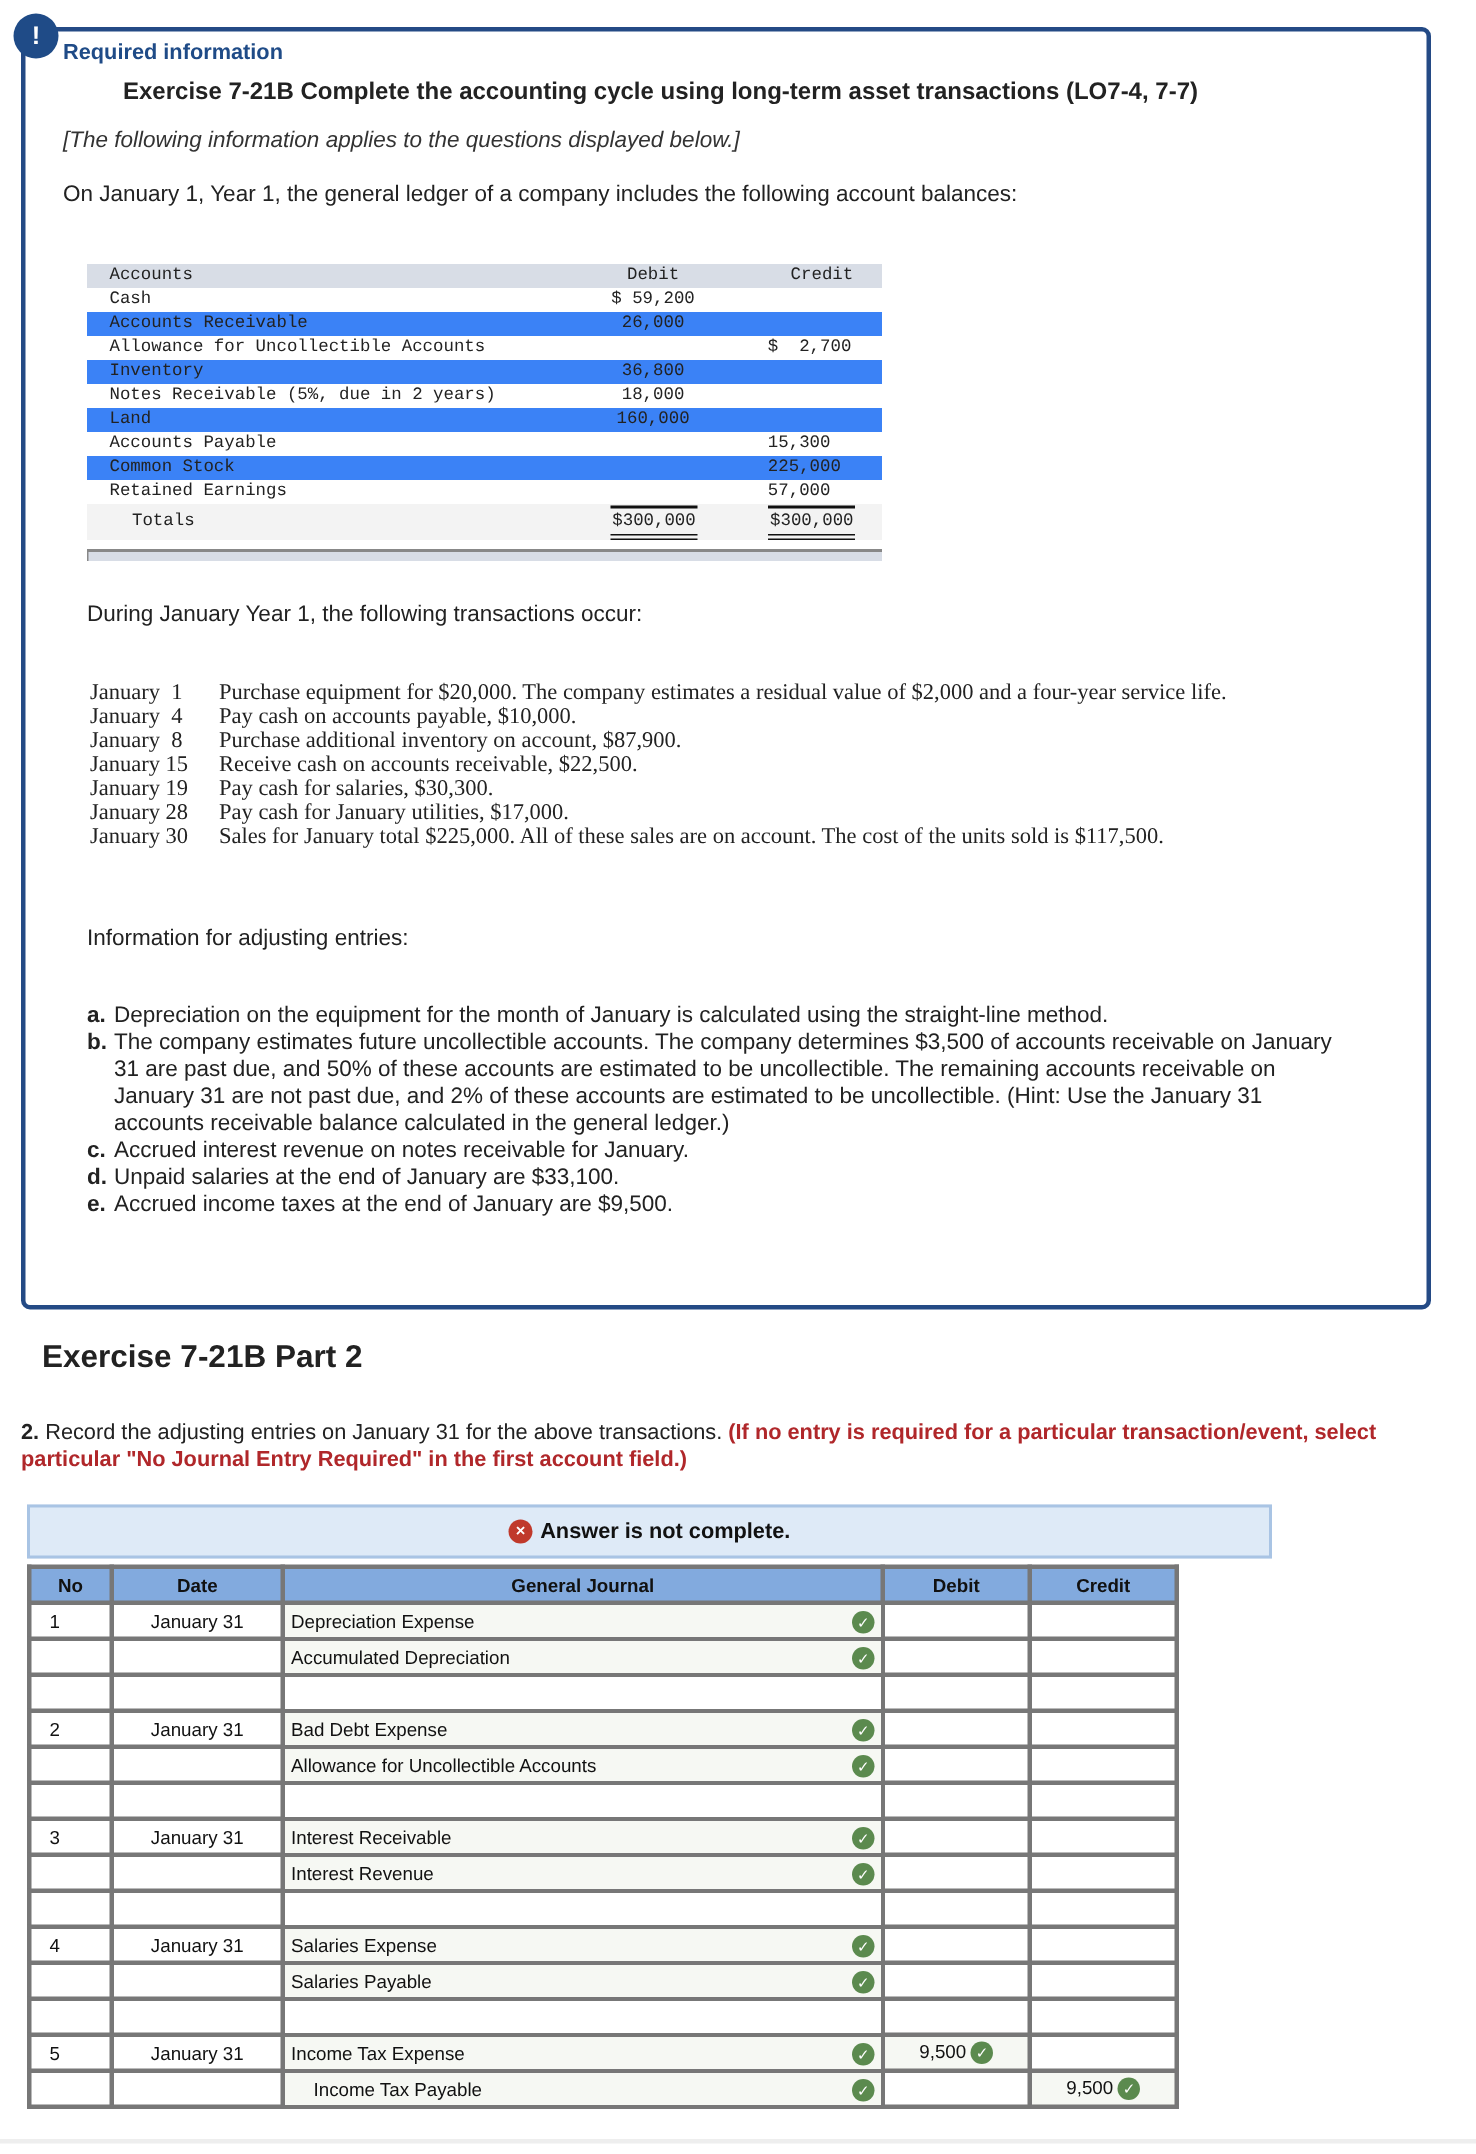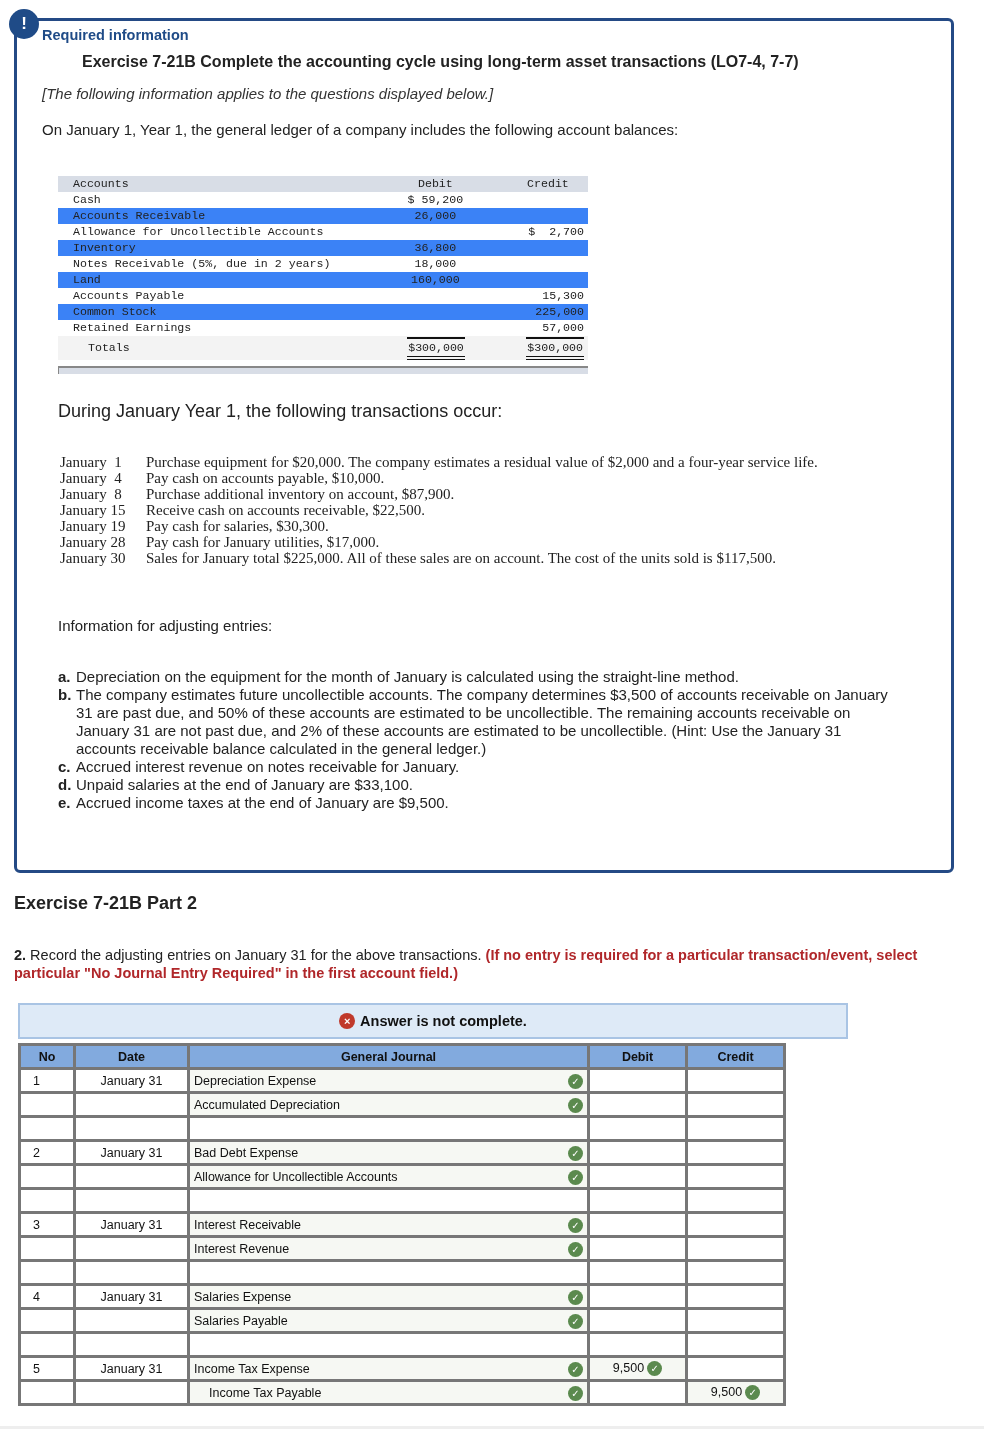--- a/index.html
+++ b/index.html
@@ -21,39 +21,39 @@
   .applies { position: absolute; left: 42px; top: 85px; font-size: 15px; font-style: italic; color: #333; font-family: "Liberation Sans", sans-serif; }
   .intro { position: absolute; left: 42px; top: 121px; font-size: 15px; color: #222; font-family: "Liberation Sans", sans-serif; }
 
   
   .ledger { position: absolute; left: 58px; top: 176px; width: 530px; font-family: "Liberation Mono", "DejaVu Sans Mono", monospace; font-size: 11.6px; color: #222; }
   .ledger .lrow { display: flex; height: 16px; line-height: 16px; gap: 43px; }
   .ledger .lrow.shade { background: #3b82f6; }
   .ledger .lrow.head { background: #d8dde6; }
   .ledger .c-acct { width: 356px; padding-left: 15px; white-space: pre; }
   .ledger .c-deb { width: 80px; text-align: center; white-space: pre; }
-  .ledger .c-cred { width: 90px; text-align: right; white-space: pre; padding-right: 4px; }
+  .ledger .c-cred { width: 90px; white-space: pre; padding-right: 4px; }
   .ledger .lrow.totals { height: 24px; line-height: 24px; background: #f3f3f3; }
   .ledger .lrow.totals .c-acct { padding-left: 30px; }
   .ledger .tot-val { display: inline-block; border-top: 2px solid #111; border-bottom: 4px double #111; line-height: 17px; padding: 0 1px; }
   .ledger-scroll { position: absolute; left: 58px; top: 366px; width: 530px; height: 8px; background: #d8dde6; border-top: 2px solid #888; border-left: 1px solid #888; }
 
-  .during { position: absolute; left: 58px; top: 401px; font-size: 18px; font-family: "Liberation Sans", sans-serif; }
+  .during { position: absolute; left: 58px; top: 401px; font-size: 15px; font-family: "Liberation Sans", sans-serif; }
   .tx-list { position: absolute; left: 60px; top: 454px; font-family: Liberation Serif, serif; font-size: 15px; line-height: 16px; color: #222; }
   .tx-row { display: flex; }
   .tx-date { width: 86px; white-space: pre; }
   .tx-text { width: 760px; white-space: normal; }
 
   .adj-label { position: absolute; left: 58px; top: 617px; font-size: 15px; font-family: "Liberation Sans", sans-serif; }
   .adj-list { position: absolute; left: 58px; top: 668px; width: 840px; font-size: 15px; line-height: 18px; font-family: "Liberation Sans", sans-serif; color: #222; }
   .adj-item { display: flex; }
   .adj-letter { width: 18px; font-weight: bold; flex-shrink: 0; }
   .adj-text { flex: 1; }
 
-  .part-title { position: absolute; left: 14px; top: 893px; font-size: 18px; font-weight: bold; font-family: "Liberation Sans", sans-serif; color: #222; }
+  .part-title { position: absolute; left: 28px; top: 893px; font-size: 21px; font-weight: bold; font-family: "Liberation Sans", sans-serif; color: #222; }
   .instr { position: absolute; left: 14px; top: 946px; width: 930px; font-size: 14.5px; line-height: 18px; font-family: "Liberation Sans", sans-serif; color: #222; }
   .instr .red { color: #b0272a; font-weight: bold; }
   .instr .num { font-weight: bold; }
 
   .status-bar {
     position: absolute; left: 18px; top: 1003px; width: 830px; height: 36px;
     background: #deeaf7; border: 2px solid #a9c4e4; display: flex; align-items: center; justify-content: center;
     font-family: "Liberation Sans", sans-serif; font-weight: bold; font-size: 14.5px; color: #111;
   }
   .x-icon { width: 16px; height: 16px; border-radius: 50%; background: #c0392b; color: #fff; font-size: 11px; display: inline-flex; align-items: center; justify-content: center; margin-right: 5px; font-weight: bold; }

